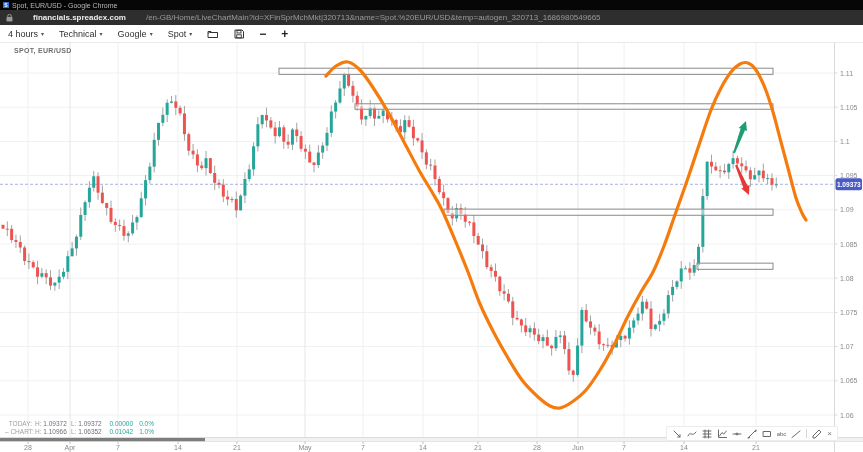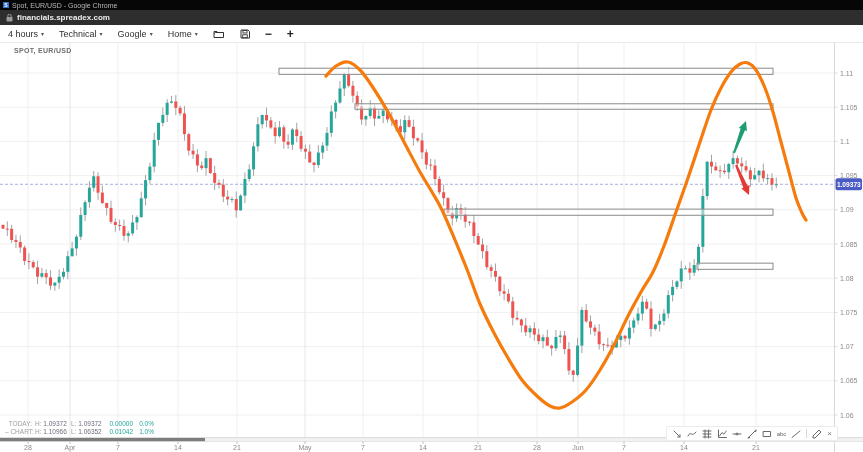--- a/index.html
+++ b/index.html
@@ -7,21 +7,21 @@
        font-family:"Liberation Sans",sans-serif;}
   #app *{box-sizing:border-box;}
 
   
   .titlebar{position:absolute;top:0;left:0;width:863px;height:10px;background:#060606;
             display:flex;align-items:center;gap:3px;padding-left:3px;overflow:hidden;}
   .favicon{width:6px;height:6px;background:#2f6fd0;color:#fff;font-size:5px;line-height:6px;
            text-align:center;font-weight:bold;flex:0 0 auto;}
   .title-text{color:#b9b9b9;font-size:7px;white-space:nowrap;}
   .urlbar{position:absolute;top:10px;left:0;width:863px;height:15px;background:#2e2e2e;
-          display:flex;align-items:center;gap:4px;padding-left:6px;overflow:hidden;}
+          display:flex;align-items:center;gap:20px;padding-left:6px;overflow:hidden;}
   .lock-ic{flex:0 0 auto;display:flex;}
   .domain{color:#ececec;font-size:8px;font-weight:bold;white-space:nowrap;}
   .path{color:#9a9a9a;font-size:8px;white-space:nowrap;}
 
   
   .toolbar{position:absolute;top:25px;left:0;width:863px;height:18px;background:#fff;
            border-bottom:1px solid #e9e9e9;display:flex;align-items:center;gap:15px;
            padding-left:8px;font-size:9px;color:#2f2f2f;}
   .menu{display:flex;align-items:center;gap:3px;cursor:pointer;}
   .menu .caret{font-size:6px;color:#555;}
@@ -62,37 +62,38 @@
   </div>
 
   <div class="urlbar">
     <span class="lock-ic">
       <svg width="7" height="8" viewBox="0 0 7 8">
           <rect x="0.5" y="3" width="6" height="4.5" rx="0.8" fill="#9a9a9a"></rect>
           <path d="M1.8 3V2a1.7 1.7 0 0 1 3.4 0v1" fill="none" stroke="#9a9a9a" stroke-width="1"></path>
         </svg>
     </span>
     <span class="domain">financials.spreadex.com</span>
+      <span class="path">/en-GB/Home/LiveChartMain?id=XFinSprMchMkt|320713&amp;name=Spot.%20EUR/USD&amp;temp=autogen_320713_1686980549665</span>
   </div>
 
   <div class="toolbar">
     <div class="menu">
       <span>4 hours</span>
       <span class="caret">▾</span>
     </div>
     <div class="menu">
       <span>Technical</span>
       <span class="caret">▾</span>
     </div>
     <div class="menu">
       <span>Google</span>
       <span class="caret">▾</span>
     </div>
     <div class="menu">
-      <span>Home</span>
+      <span>Spot</span>
       <span class="caret">▾</span>
     </div>
     <div class="tbtn">
       <svg width="12" height="10" viewBox="0 0 12 10">
           <path d="M1 2.5h3l1 1h5.5v5H1z M1 4.5l1.5-1h8" fill="none" stroke="#333" stroke-width="1"></path>
         </svg>
     </div>
     <div class="tbtn">
       <svg width="10" height="10" viewBox="0 0 10 10">
           <path d="M1 1h7l1.5 1.5V9H1z" fill="none" stroke="#333" stroke-width="1"></path>

